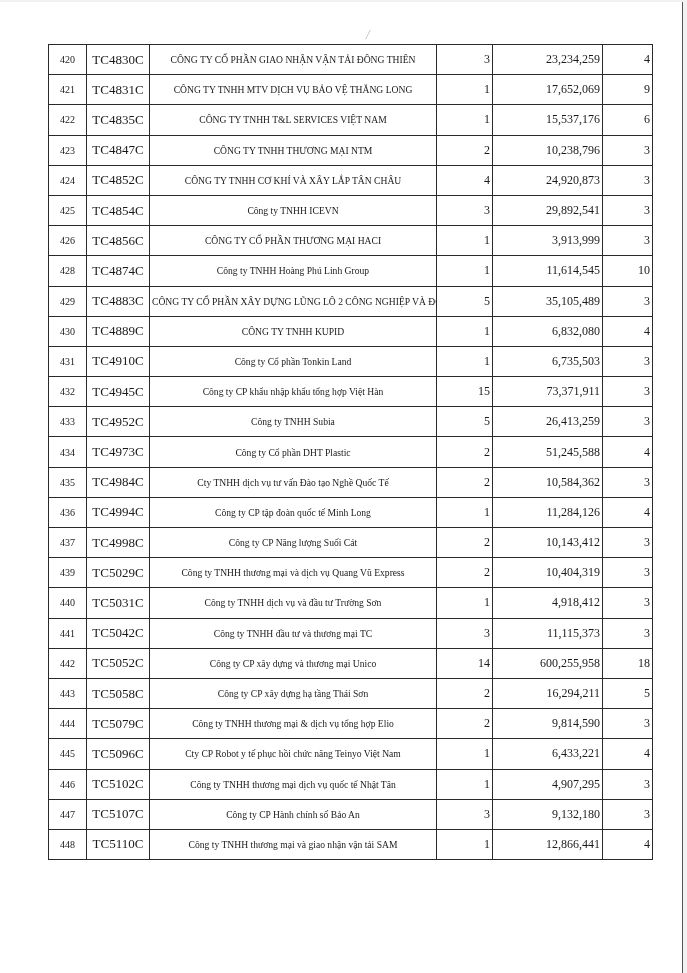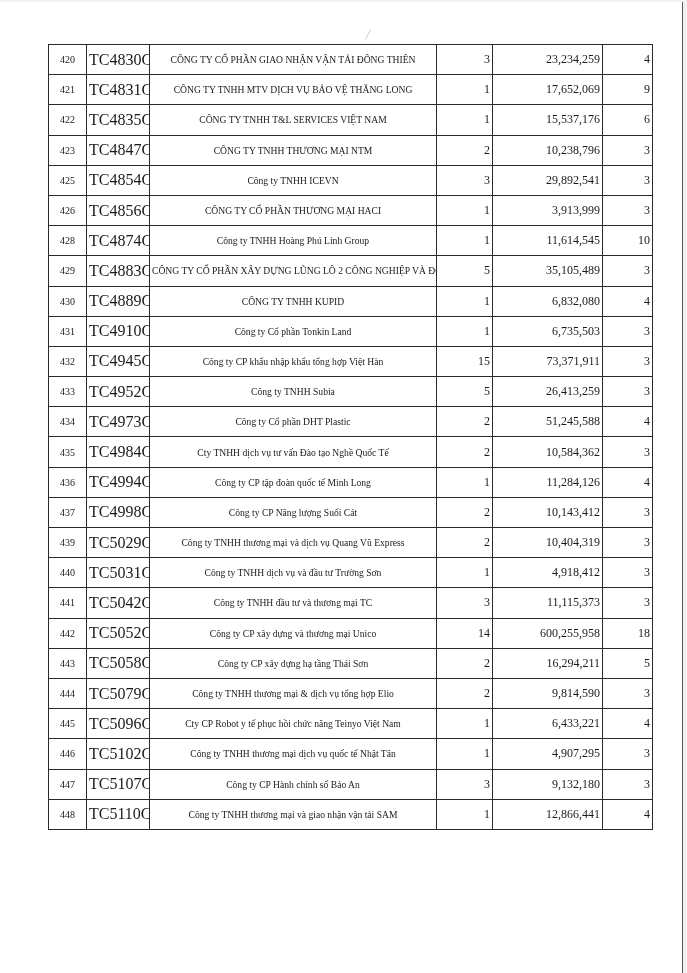--- a/index.html
+++ b/index.html
@@ -49,21 +49,22 @@
       white-space: nowrap;
       overflow: hidden;
     }
     td.c-stt {
       width: 33px;
       text-align: center;
       font-size: 10px;
     }
     td.c-code {
       width: 58px;
-      font-size: 16px;
+      text-align: center;
+      font-size: 13px;
       margin-left: 37px;
     }
     td.c-name {
       width: 282px;
       text-align: center;
       font-size: 9.6px;
       white-space: normal;
       line-height: 11px;
       padding-left: 2px;
     }
@@ -125,20 +126,28 @@
 
   <tr>
     <td class="c-stt">423</td>
     <td class="c-code">TC4847C</td>
     <td class="c-name">CÔNG TY TNHH THƯƠNG MẠI NTM</td>
     <td class="c-count">2</td>
     <td class="c-amount">10,238,796</td>
     <td class="c-last">3</td>
   </tr>
 
+  <tr>
+    <td class="c-stt">424</td>
+    <td class="c-code">TC4852C</td>
+    <td class="c-name">CÔNG TY TNHH CƠ KHÍ VÀ XÂY LẮP TÂN CHÂU</td>
+    <td class="c-count">4</td>
+    <td class="c-amount">24,920,873</td>
+    <td class="c-last">3</td>
+  </tr>
 
   <tr>
     <td class="c-stt">425</td>
     <td class="c-code">TC4854C</td>
     <td class="c-name">Công ty TNHH ICEVN</td>
     <td class="c-count">3</td>
     <td class="c-amount">29,892,541</td>
     <td class="c-last">3</td>
   </tr>
 

